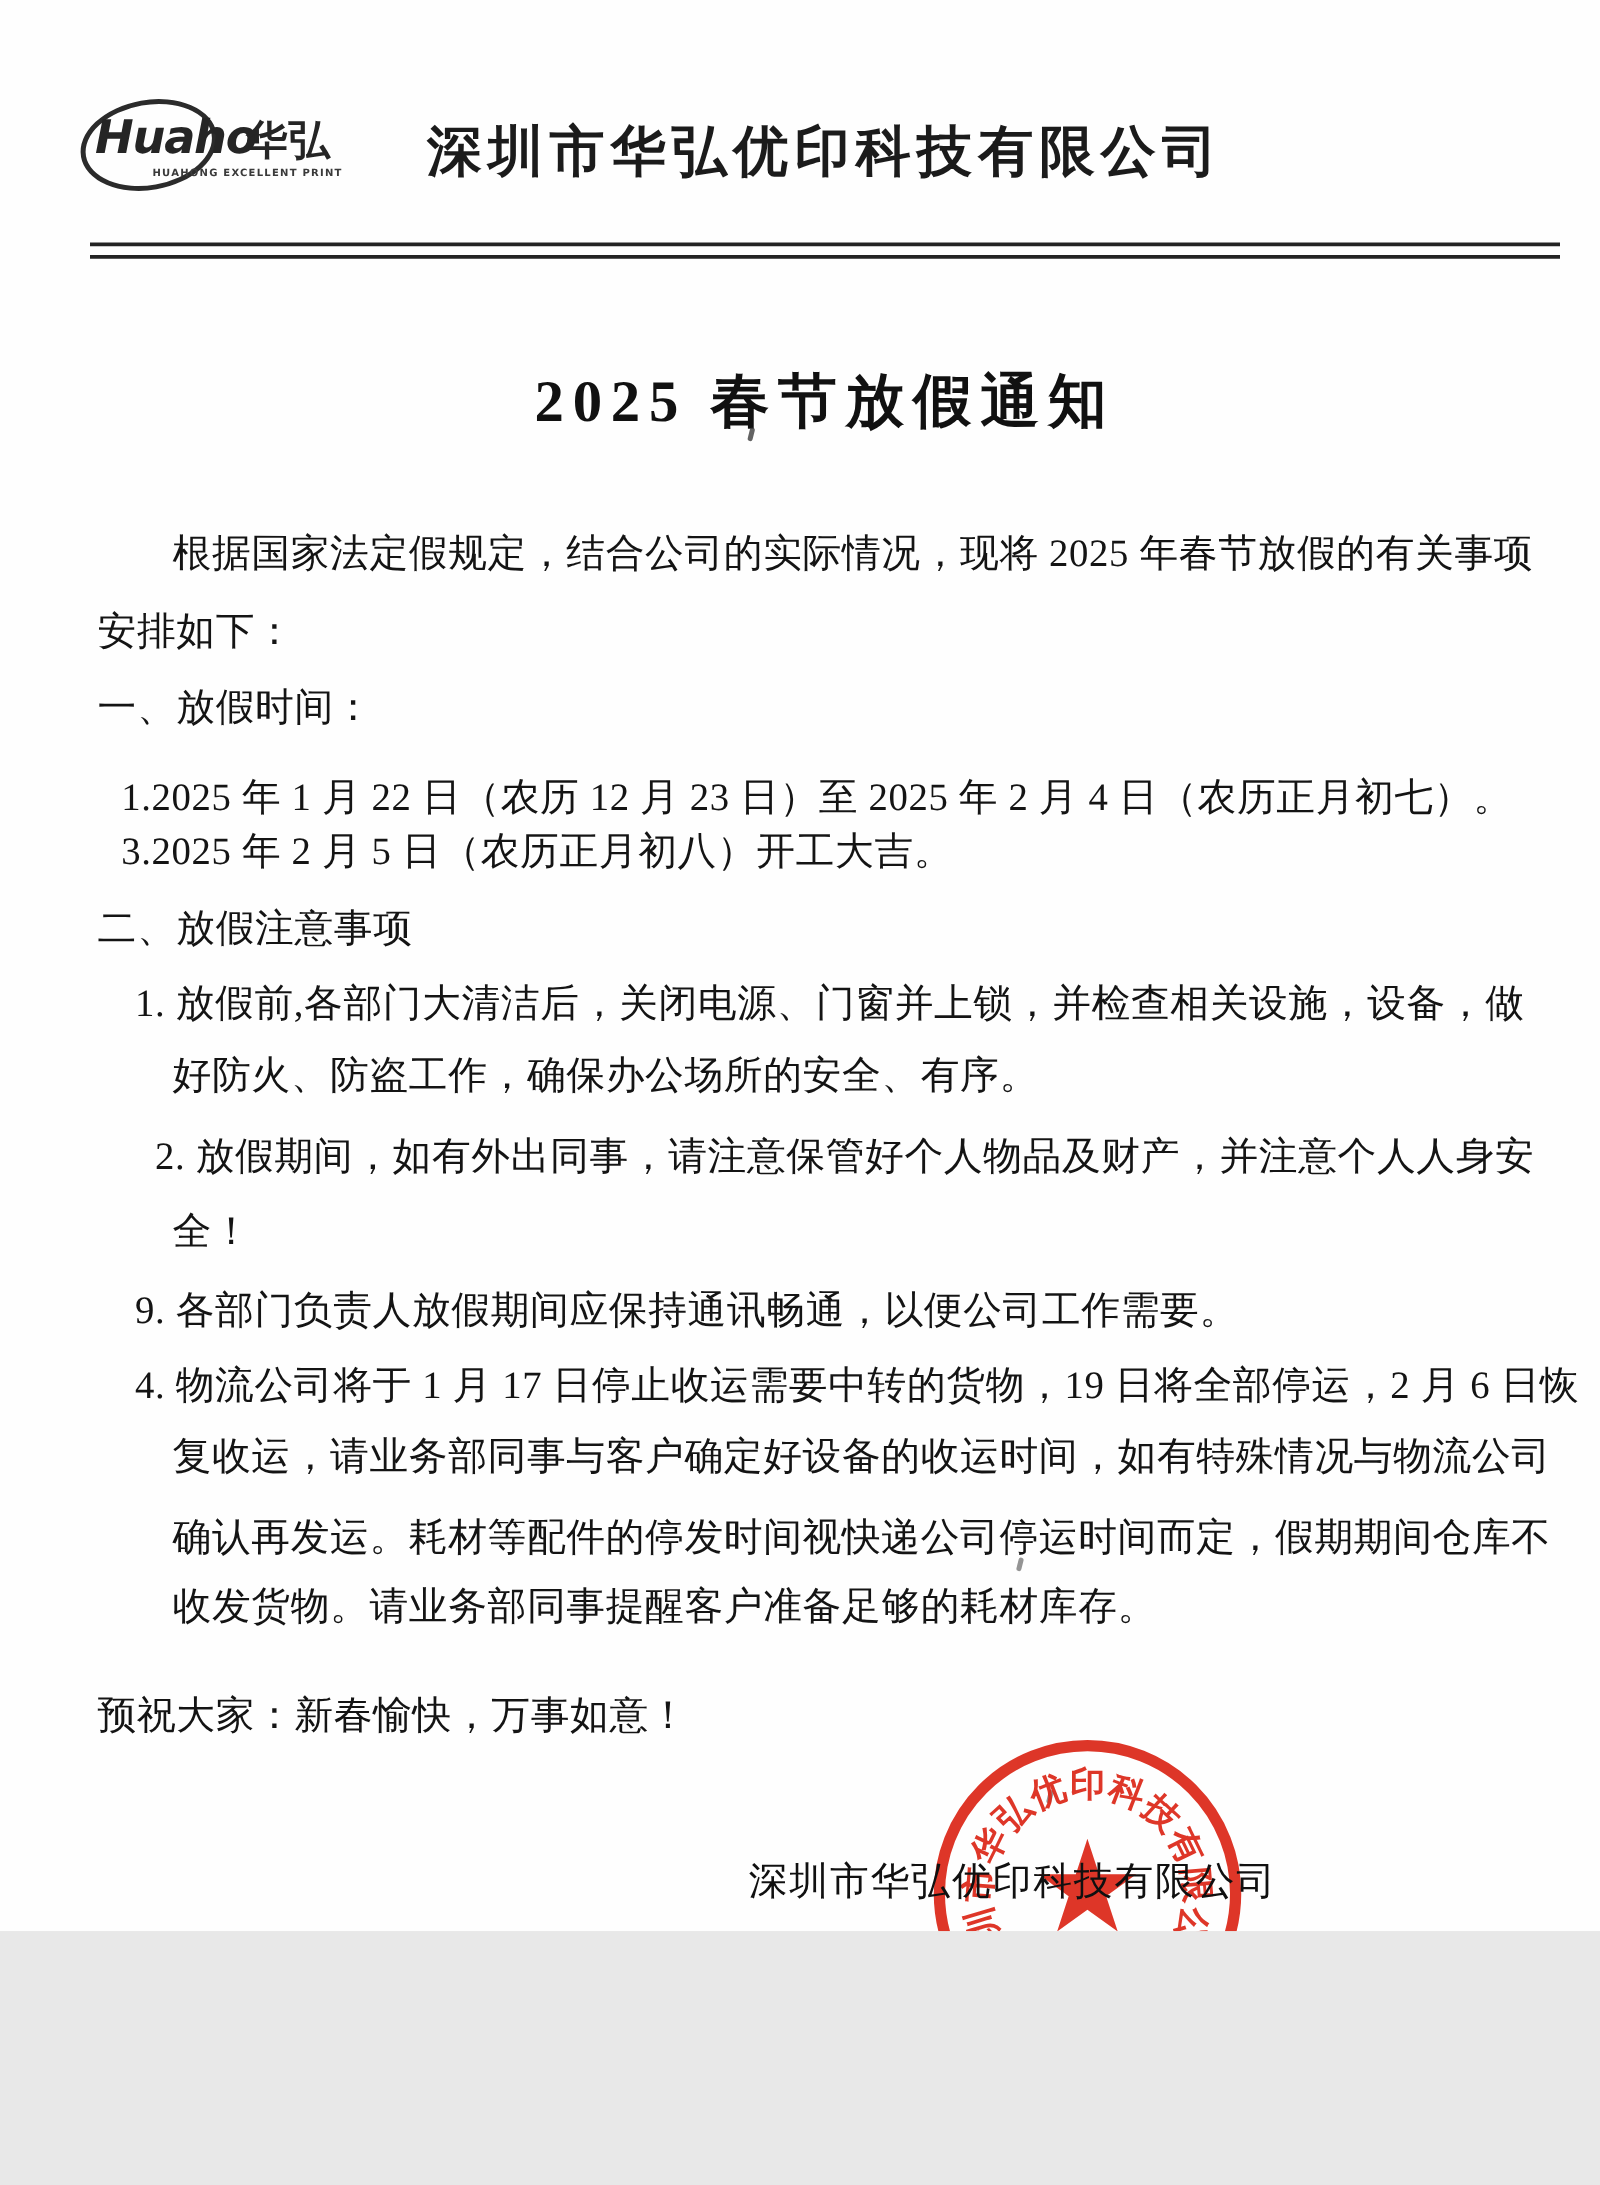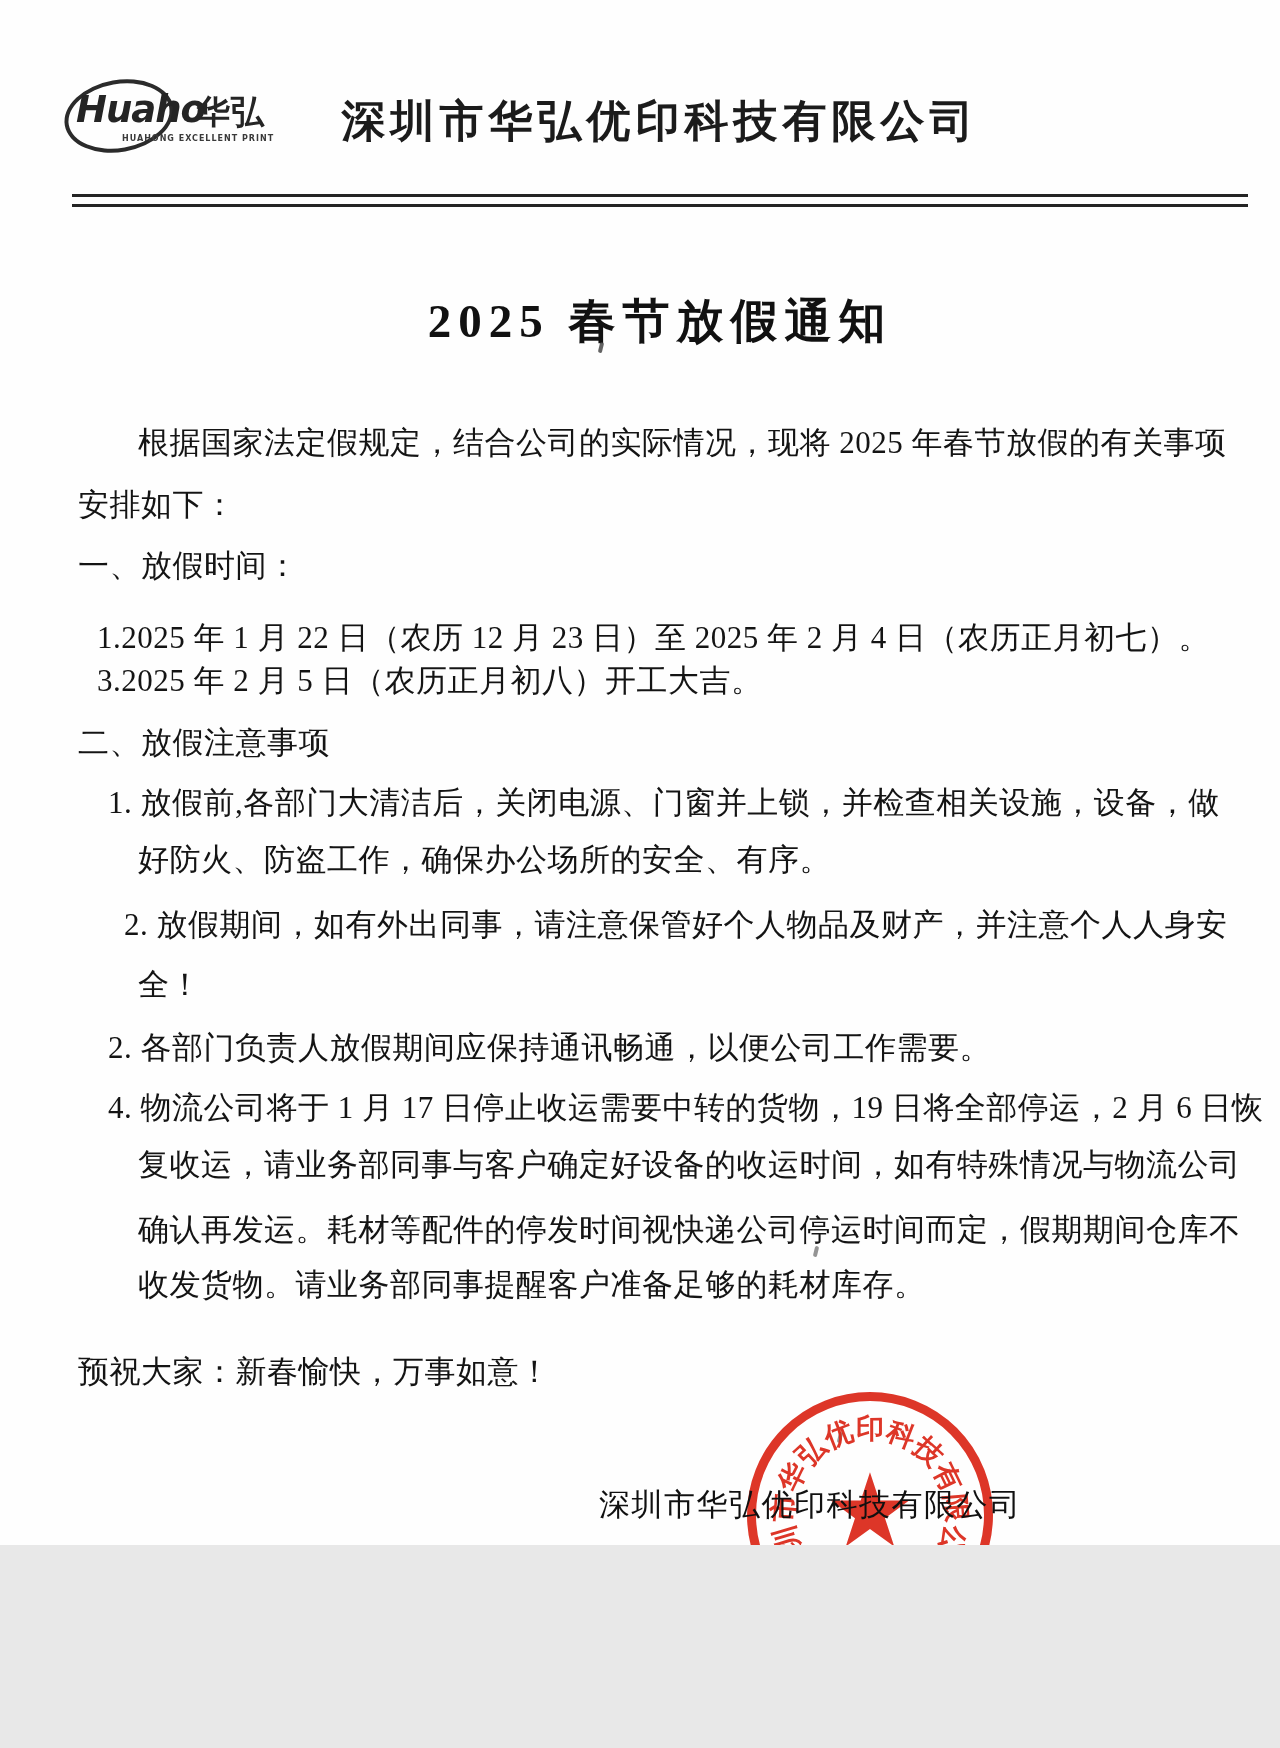--- a/index.html
+++ b/index.html
@@ -60,21 +60,21 @@
 
   <div class="line" style="left:78px;top:547px;">一、放假时间：</div>
   <div class="line" style="left:97px;top:619px;">1.2025 年 1 月 22 日（农历 12 月 23 日）至 2025 年 2 月 4 日（农历正月初七）。</div>
   <div class="line" style="left:97px;top:662px;">3.2025 年 2 月 5 日（农历正月初八）开工大吉。</div>
 
   <div class="line" style="left:78px;top:724px;">二、放假注意事项</div>
   <div class="line" style="left:108px;top:784px;">1. 放假前,各部门大清洁后，关闭电源、门窗并上锁，并检查相关设施，设备，做</div>
   <div class="line" style="left:138px;top:841px;">好防火、防盗工作，确保办公场所的安全、有序。</div>
   <div class="line" style="left:108px;top:906px;margin-left:16px;">2. 放假期间，如有外出同事，请注意保管好个人物品及财产，并注意个人人身安</div>
   <div class="line" style="left:138px;top:966px;">全！</div>
-  <div class="line" style="left:108px;top:1029px;">2. 各部门负责人放假期间应保持通讯畅通，以便公司工作需要。</div>
+  <div class="line" style="left:108px;top:1029px;">9. 各部门负责人放假期间应保持通讯畅通，以便公司工作需要。</div>
   <div class="line" style="left:108px;top:1089px;">4. 物流公司将于 1 月 17 日停止收运需要中转的货物，19 日将全部停运，2 月 6 日恢</div>
   <div class="line" style="left:138px;top:1211px;">确认再发运。耗材等配件的停发时间视快递公司停运时间而定，假期期间仓库不</div>
   <div class="line" style="left:138px;top:1146px;">复收运，请业务部同事与客户确定好设备的收运时间，如有特殊情况与物流公司</div>
   <div class="line" style="left:138px;top:1266px;">收发货物。请业务部同事提醒客户准备足够的耗材库存。</div>
 
   <div class="speck" style="left:814px;top:1246px;opacity:.55;"></div>
   <div class="speck" style="left:838px;top:1432px;opacity:.55;"></div>
 
   <div class="line" style="left:78px;top:1353px;">预祝大家：新春愉快，万事如意！</div>
 

